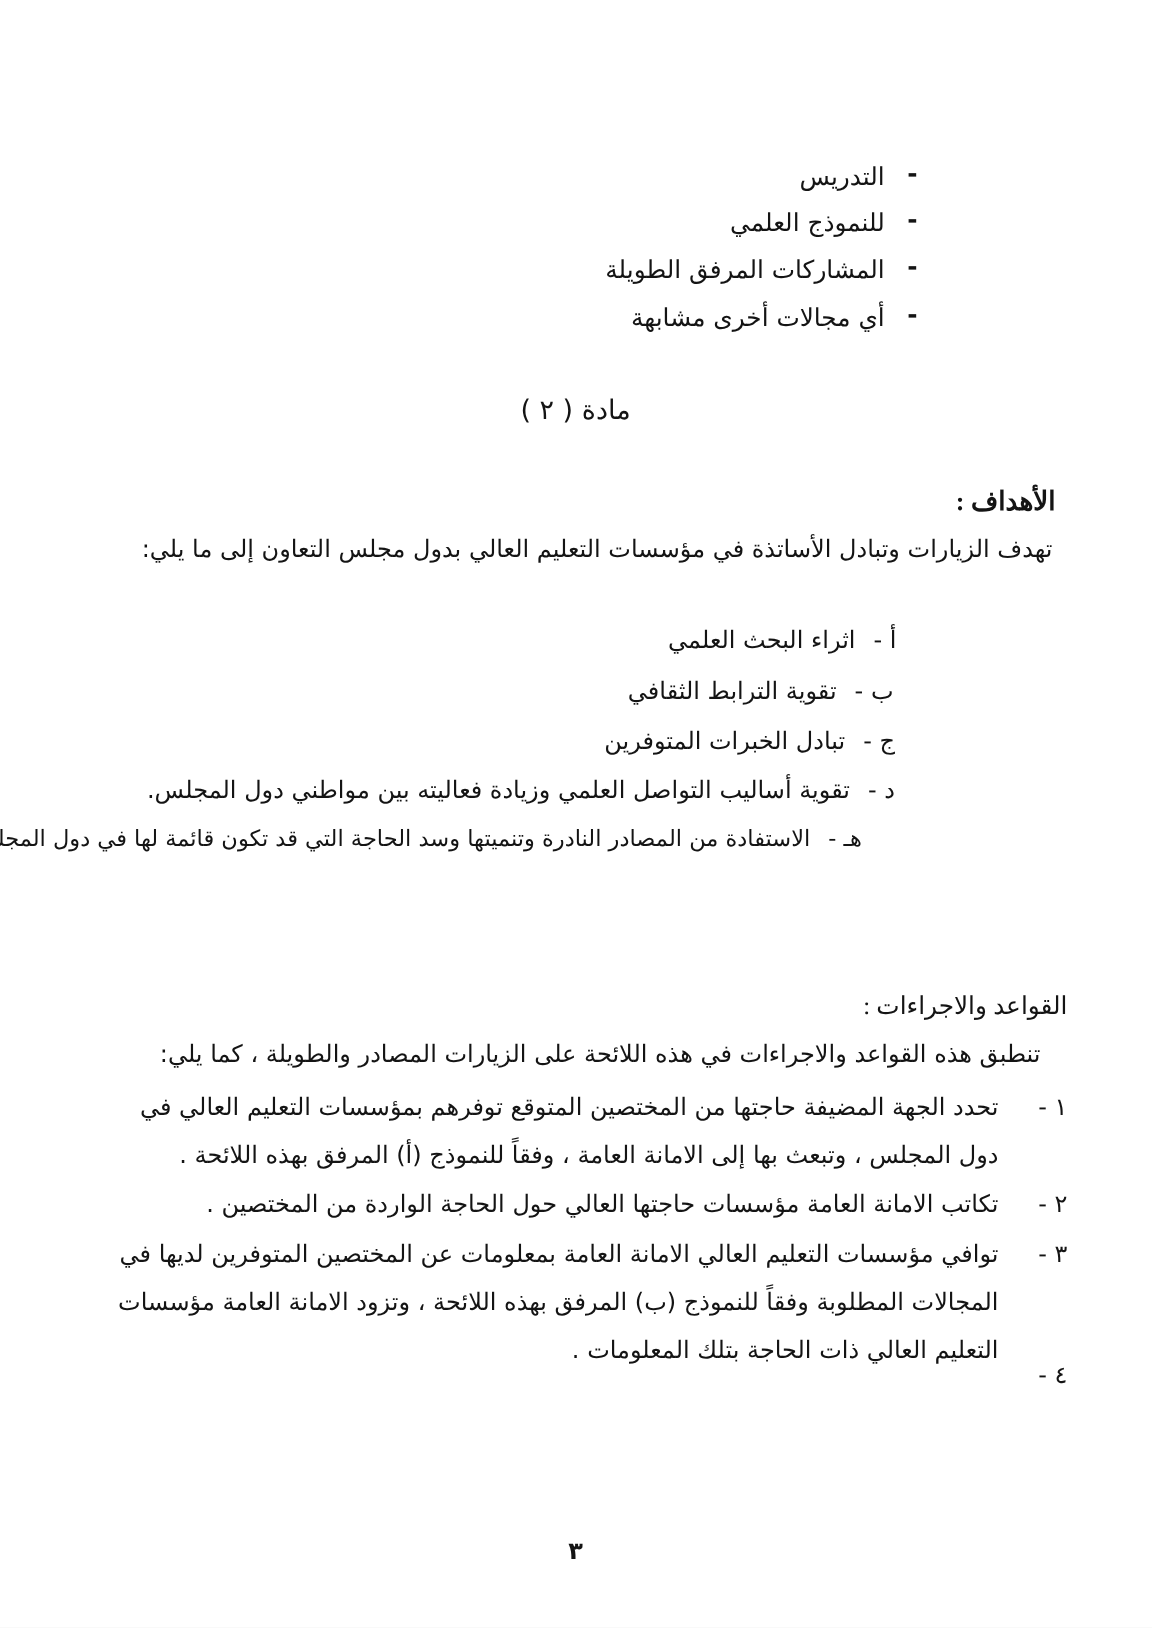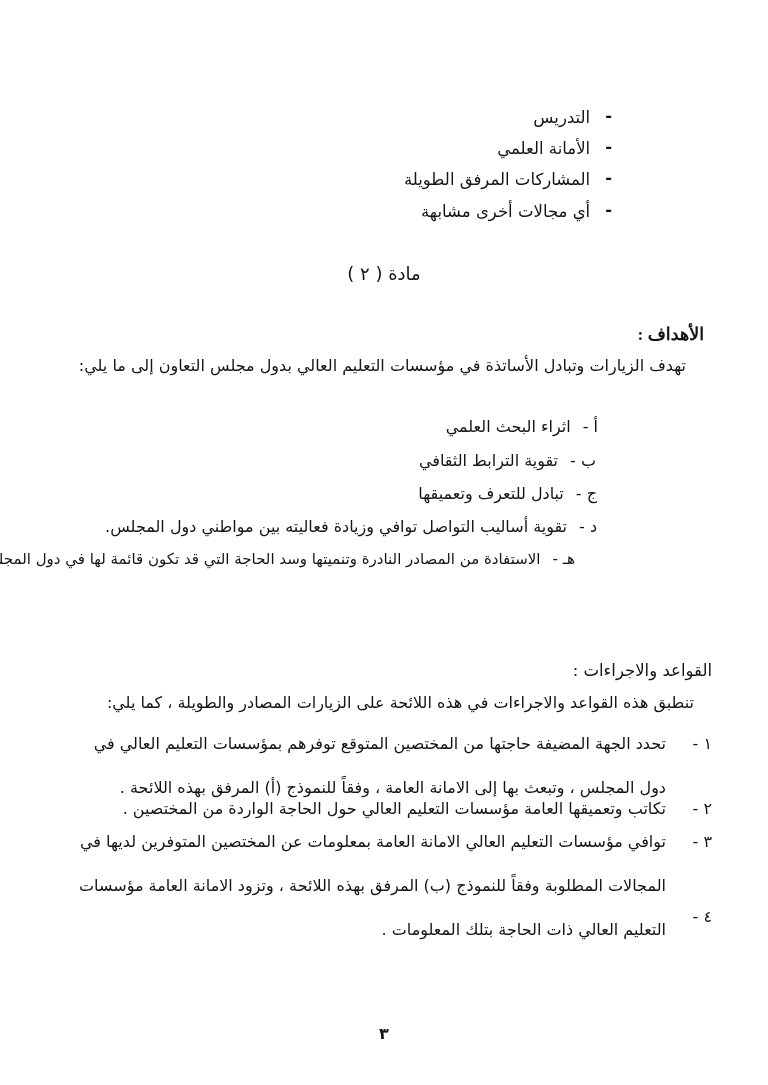--- a/index.html
+++ b/index.html
@@ -37,21 +37,21 @@
     font-size:18px;
     letter-spacing:1px;
   }
   
   .section-title{
     position:absolute;
     font-size:17.5px;
     font-weight:bold;
     white-space:nowrap;
   }
-  .section-title.light{font-weight:normal;font-size:16.5px;}
+  .section-title.light{font-weight:normal;font-size:16.5px;font-family:Liberation Serif, serif;}
   .section-intro{
     position:absolute;
     font-size:16px;
     white-space:nowrap;
   }
   
   .lettered-item{
     position:absolute;
     display:flex;
     direction:rtl;
@@ -72,21 +72,21 @@
     width:656px;
   }
   .numbered-item .marker{
     flex:0 0 46px;
     font-size:16px;
     white-space:nowrap;
   }
   .numbered-item .item-text{
     width:590px;
     font-size:16px;
-    line-height:44px;
+    line-height:32px;
     text-align:right;
   }
   
   .page-number{
     position:absolute;
     left:0;right:0;
     top:1024px;
     text-align:center;
     font-size:16px;
     font-weight:bold;
@@ -96,68 +96,68 @@
 <body>
 
 <div class="page">
 
   <div class="dash-item" style="top:108px;right:156px;">
     <span class="bullet">-</span>
     <span>التدريس</span>
   </div>
   <div class="dash-item" style="top:139px;right:156px;">
     <span class="bullet">-</span>
-    <span>الأمانة العلمي</span>
+    <span>للنموذج العلمي</span>
   </div>
   <div class="dash-item" style="top:170px;right:156px;">
     <span class="bullet">-</span>
     <span>المشاركات المرفق الطويلة</span>
   </div>
   <div class="dash-item" style="top:202px;right:156px;">
     <span class="bullet">-</span>
     <span>أي مجالات أخرى مشابهة</span>
   </div>
 
   <div class="article-heading" style="top:263px;">مادة ( ٢ )</div>
 
   <div class="section-title" style="top:324px;right:64px;font-family:Liberation Serif, serif;">الأهداف :</div>
-  <div class="section-intro" style="top:356px;right:82px;">تهدف الزيارات وتبادل الأساتذة في مؤسسات التعليم العالي بدول مجلس التعاون إلى ما يلي:</div>
+  <div class="section-intro" style="top:356px;right:66px;">تهدف الزيارات وتبادل الأساتذة في مؤسسات التعليم العالي بدول مجلس التعاون إلى ما يلي:</div>
 
   <div class="lettered-item" style="top:416px;right:170px;">
     <span class="marker">أ -</span>
     <span>اثراء البحث العلمي</span>
   </div>
   <div class="lettered-item" style="top:450px;right:172px;">
     <span class="marker">ب -</span>
     <span>تقوية الترابط الثقافي</span>
   </div>
   <div class="lettered-item" style="top:483px;right:171px;">
     <span class="marker">ج -</span>
-    <span>تبادل للتعرف وتعميقها</span>
+    <span>تبادل الخبرات المتوفرين</span>
   </div>
   <div class="lettered-item" style="top:516px;right:171px;">
     <span class="marker">د -</span>
-    <span>تقوية أساليب التواصل توافي وزيادة فعاليته بين مواطني دول المجلس.</span>
+    <span>تقوية أساليب التواصل العلمي وزيادة فعاليته بين مواطني دول المجلس.</span>
   </div>
   <div class="lettered-item" style="top:549px;right:193px;font-size:15px;">
     <span class="marker">هـ -</span>
     <span>الاستفادة من المصادر النادرة وتنميتها وسد الحاجة التي قد تكون قائمة لها في دول المجلس .</span>
   </div>
 
 
   <div class="section-title light" style="top:661px;right:56px;">القواعد والاجراءات :</div>
   <div class="section-intro" style="top:693px;right:74px;">تنطبق هذه القواعد والاجراءات في هذه اللائحة على الزيارات المصادر والطويلة ، كما يلي:</div>
 
   <div class="numbered-item" style="top:722px;">
     <span class="marker">١ -</span>
     <span class="item-text">تحدد الجهة المضيفة حاجتها من المختصين المتوقع توفرهم بمؤسسات التعليم العالي في دول المجلس ، وتبعث بها إلى الامانة العامة ، وفقاً للنموذج (أ) المرفق بهذه اللائحة .</span>
   </div>
   <div class="numbered-item" style="top:787px;">
     <span class="marker">٢ -</span>
-    <span class="item-text">تكاتب وتعميقها العامة مؤسسات التعليم العالي حول الحاجة الواردة من المختصين .</span>
+    <span class="item-text">تكاتب الامانة العامة مؤسسات حاجتها العالي حول الحاجة الواردة من المختصين .</span>
   </div>
   <div class="numbered-item" style="top:820px;">
     <span class="marker">٣ -</span>
     <span class="item-text">توافي مؤسسات التعليم العالي الامانة العامة بمعلومات عن المختصين المتوفرين لديها في المجالات المطلوبة وفقاً للنموذج (ب) المرفق بهذه اللائحة ، وتزود الامانة العامة مؤسسات التعليم العالي ذات الحاجة بتلك المعلومات .</span>
   </div>
   <div class="numbered-item" style="top:907px;">
     <span class="marker">٤ -</span>
   </div>
 
   <div class="page-number">٣</div>

